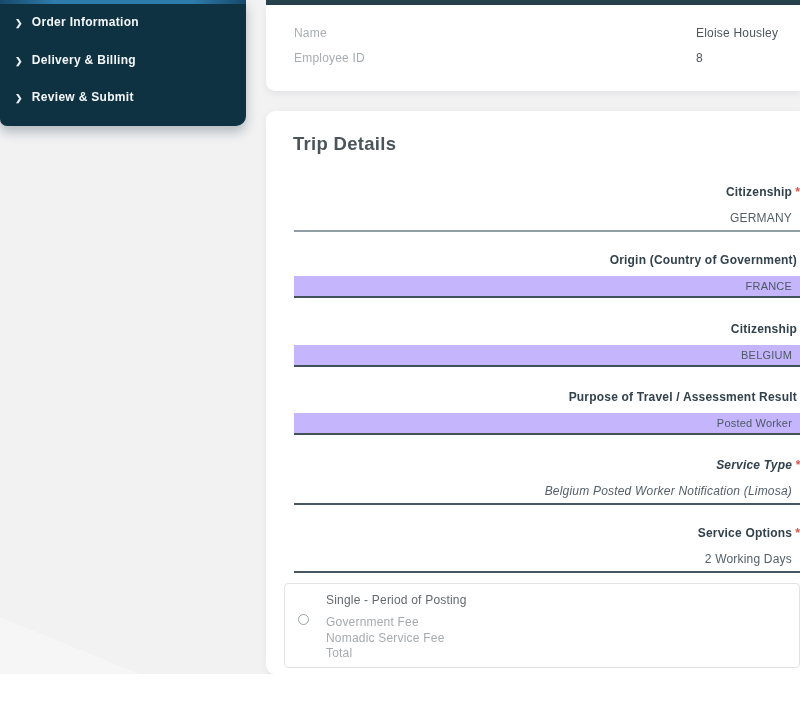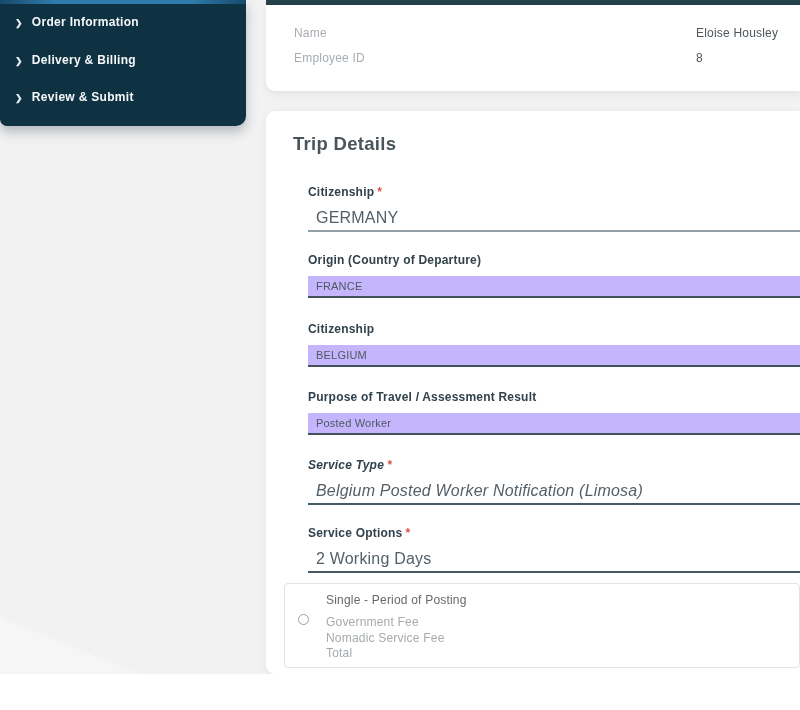--- a/index.html
+++ b/index.html
@@ -52,31 +52,31 @@
   
   .trip-card {
     position:absolute; left:266px; top:111px; width:534px; height:563px;
     background:#ffffff; border-radius:9px 0 0 9px;
     box-shadow:0 2px 7px rgba(60,70,80,.07);
   }
   .trip-title {
     position:absolute; left:27px; top:16px;
     font-size:18.5px; font-weight:600; color:#4a545b; letter-spacing:.3px;margin-top:6px;
   }
-  .field { position:absolute; left:42px; right:0; }
+  .field { position:absolute; left:28px; right:0;text-align:right; }
   .f-0 { top:74px; } .f-1 { top:142px; } .f-2 { top:211px; }
   .f-3 { top:279px; } .f-4 { top:347px;font-style:italic; } .f-5 { top:415px; }
   .field-label {
     font-size:12px; line-height:15px; font-weight:700; color:#32424c; letter-spacing:.2px;
   }
   .req { color:#d9544d; margin-left:3px; font-weight:700; }
   .uinput {
     margin-top:12px; padding:0 8px 6px 8px;
     border-bottom:2px solid #919ea6;
-    font-size:16px; line-height:12px; color:#535f68; letter-spacing:.2px; cursor:text;
+    font-size:12px; line-height:12px; color:#535f68; letter-spacing:.2px; cursor:text;
   }
   .uinput.dark { border-bottom-color:#465863; }
   .finput {
     margin-top:8px; padding:4px 8px;
     background:#c4b5fd; border-bottom:2px solid #42525b;
     font-size:11px; line-height:12px; color:#4d5962; letter-spacing:.2px;
   }
 
   
   .option-box {
@@ -133,21 +133,21 @@
 
     <div class="field f-0">
       <div class="field-label">
         <span>Citizenship</span><span class="req">*</span>
       </div>
       <div class="uinput">GERMANY</div>
     </div>
 
     <div class="field f-1">
       <div class="field-label">
-        <span>Origin (Country of Departure)</span><span class="req"></span>
+        <span>Origin (Country of Government)</span><span class="req"></span>
       </div>
       <div class="finput">FRANCE</div>
     </div>
 
     <div class="field f-2">
       <div class="field-label">
         <span>Citizenship</span><span class="req"></span>
       </div>
       <div class="finput">BELGIUM</div>
     </div>

